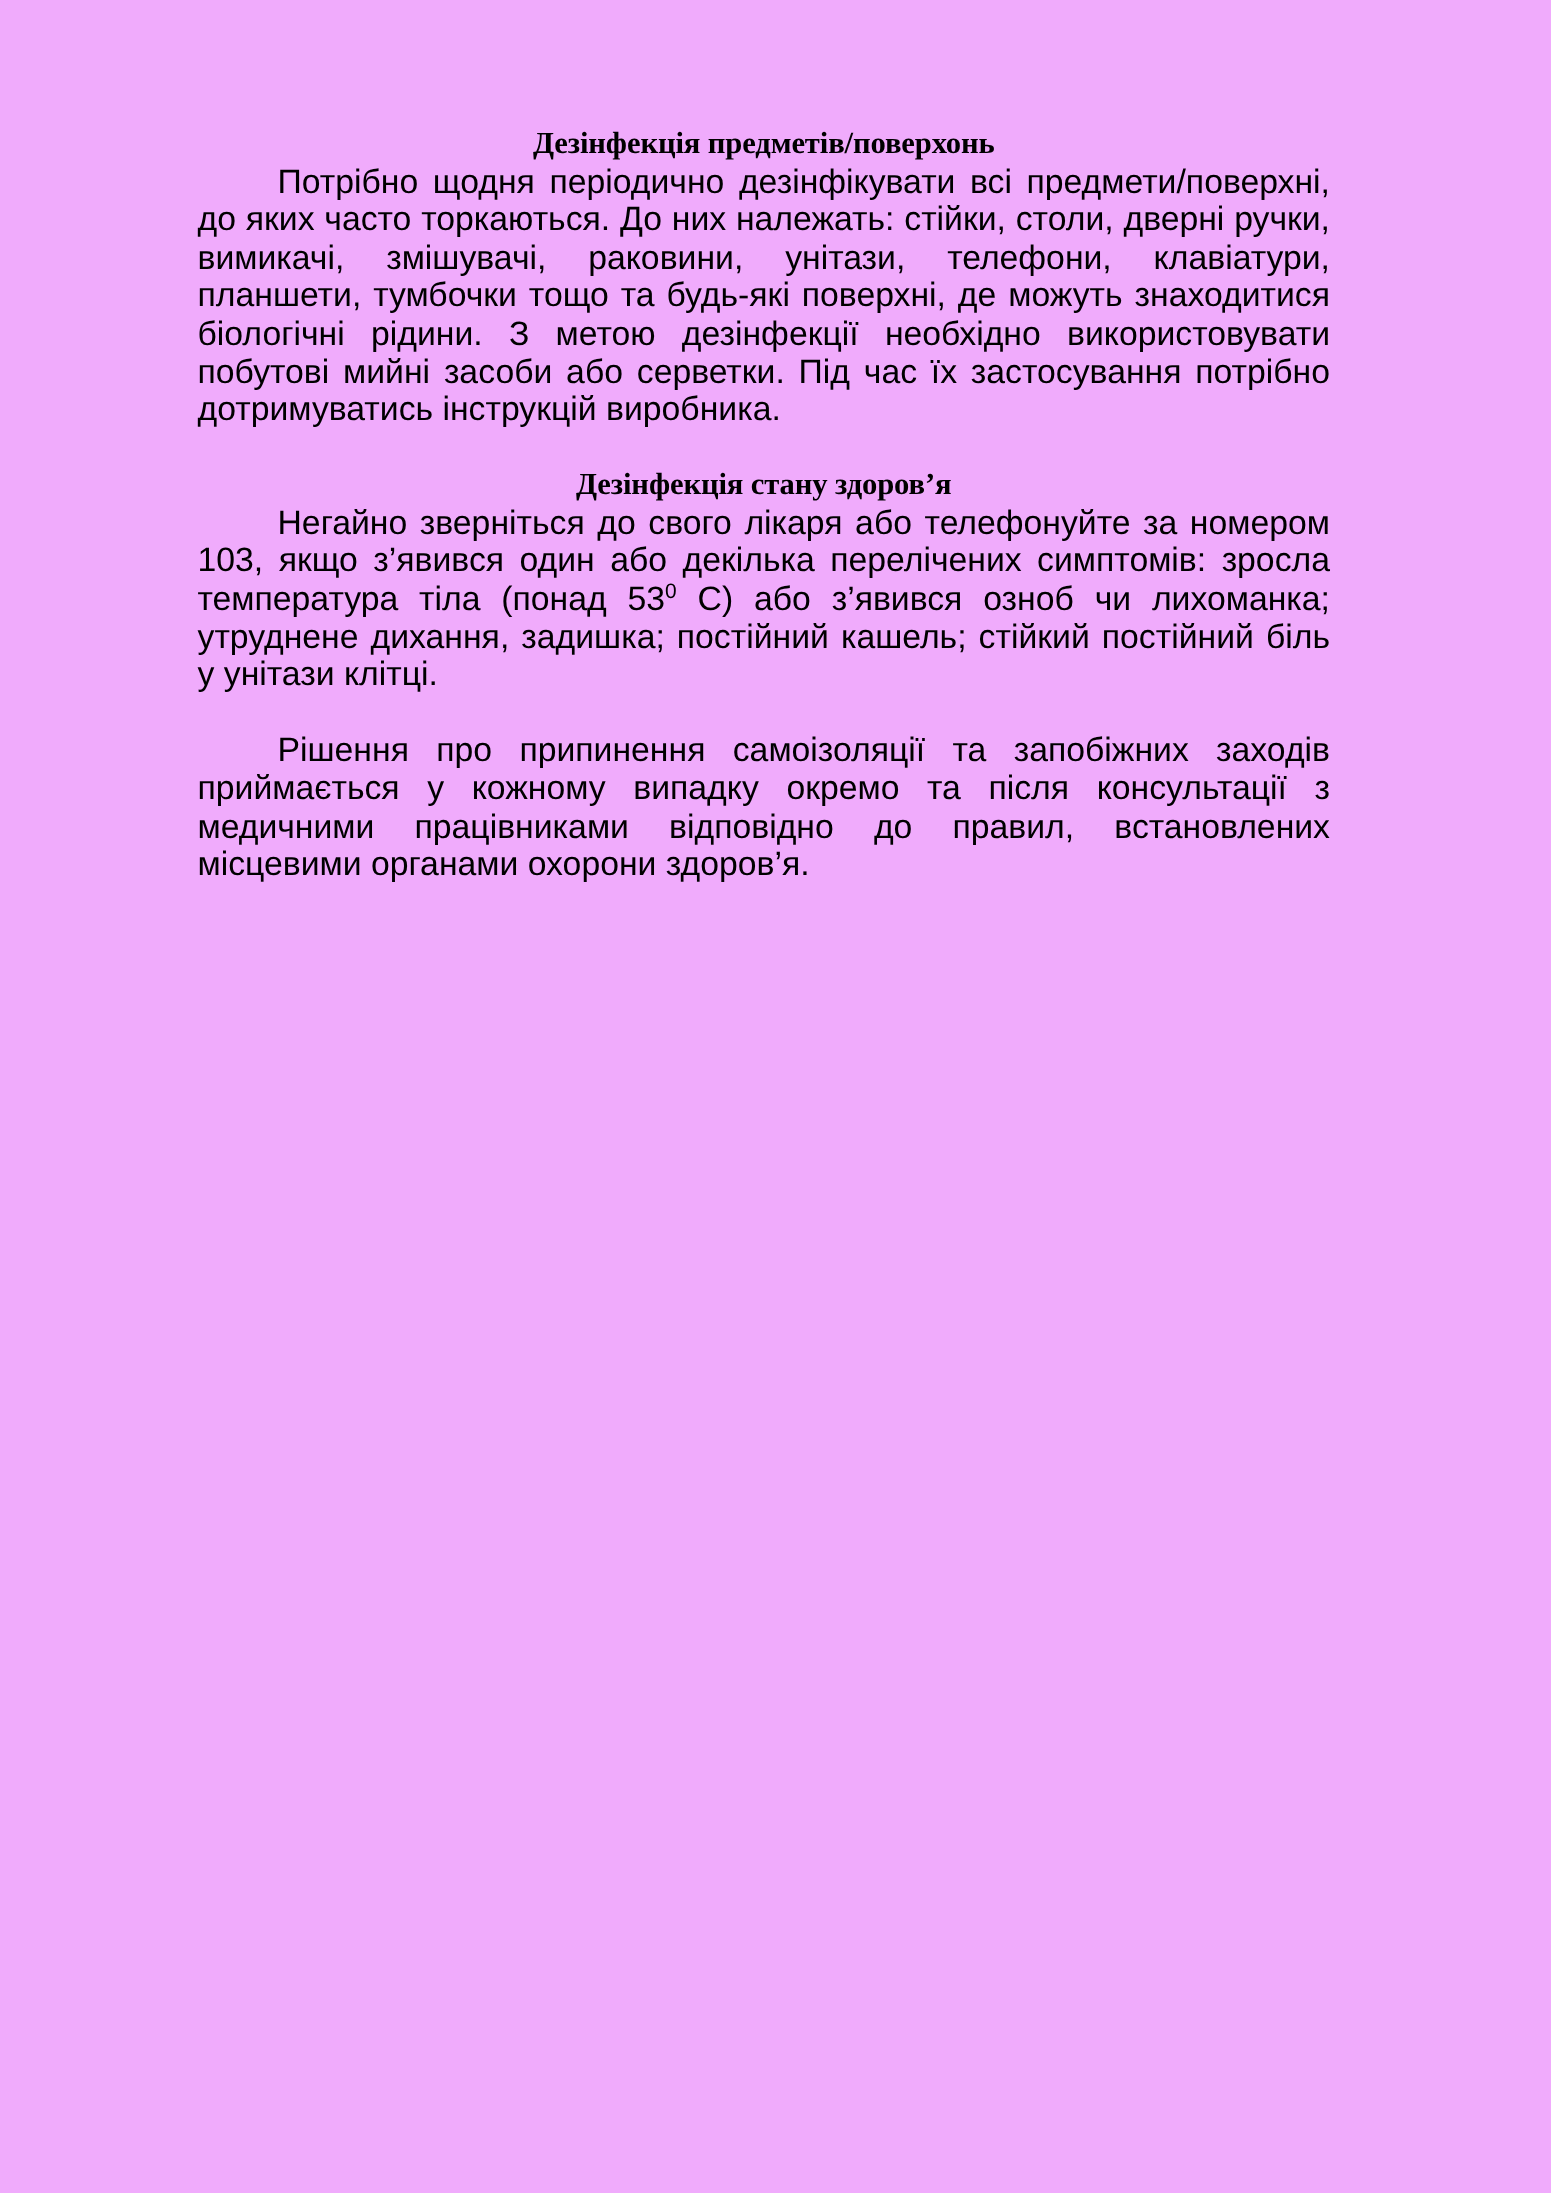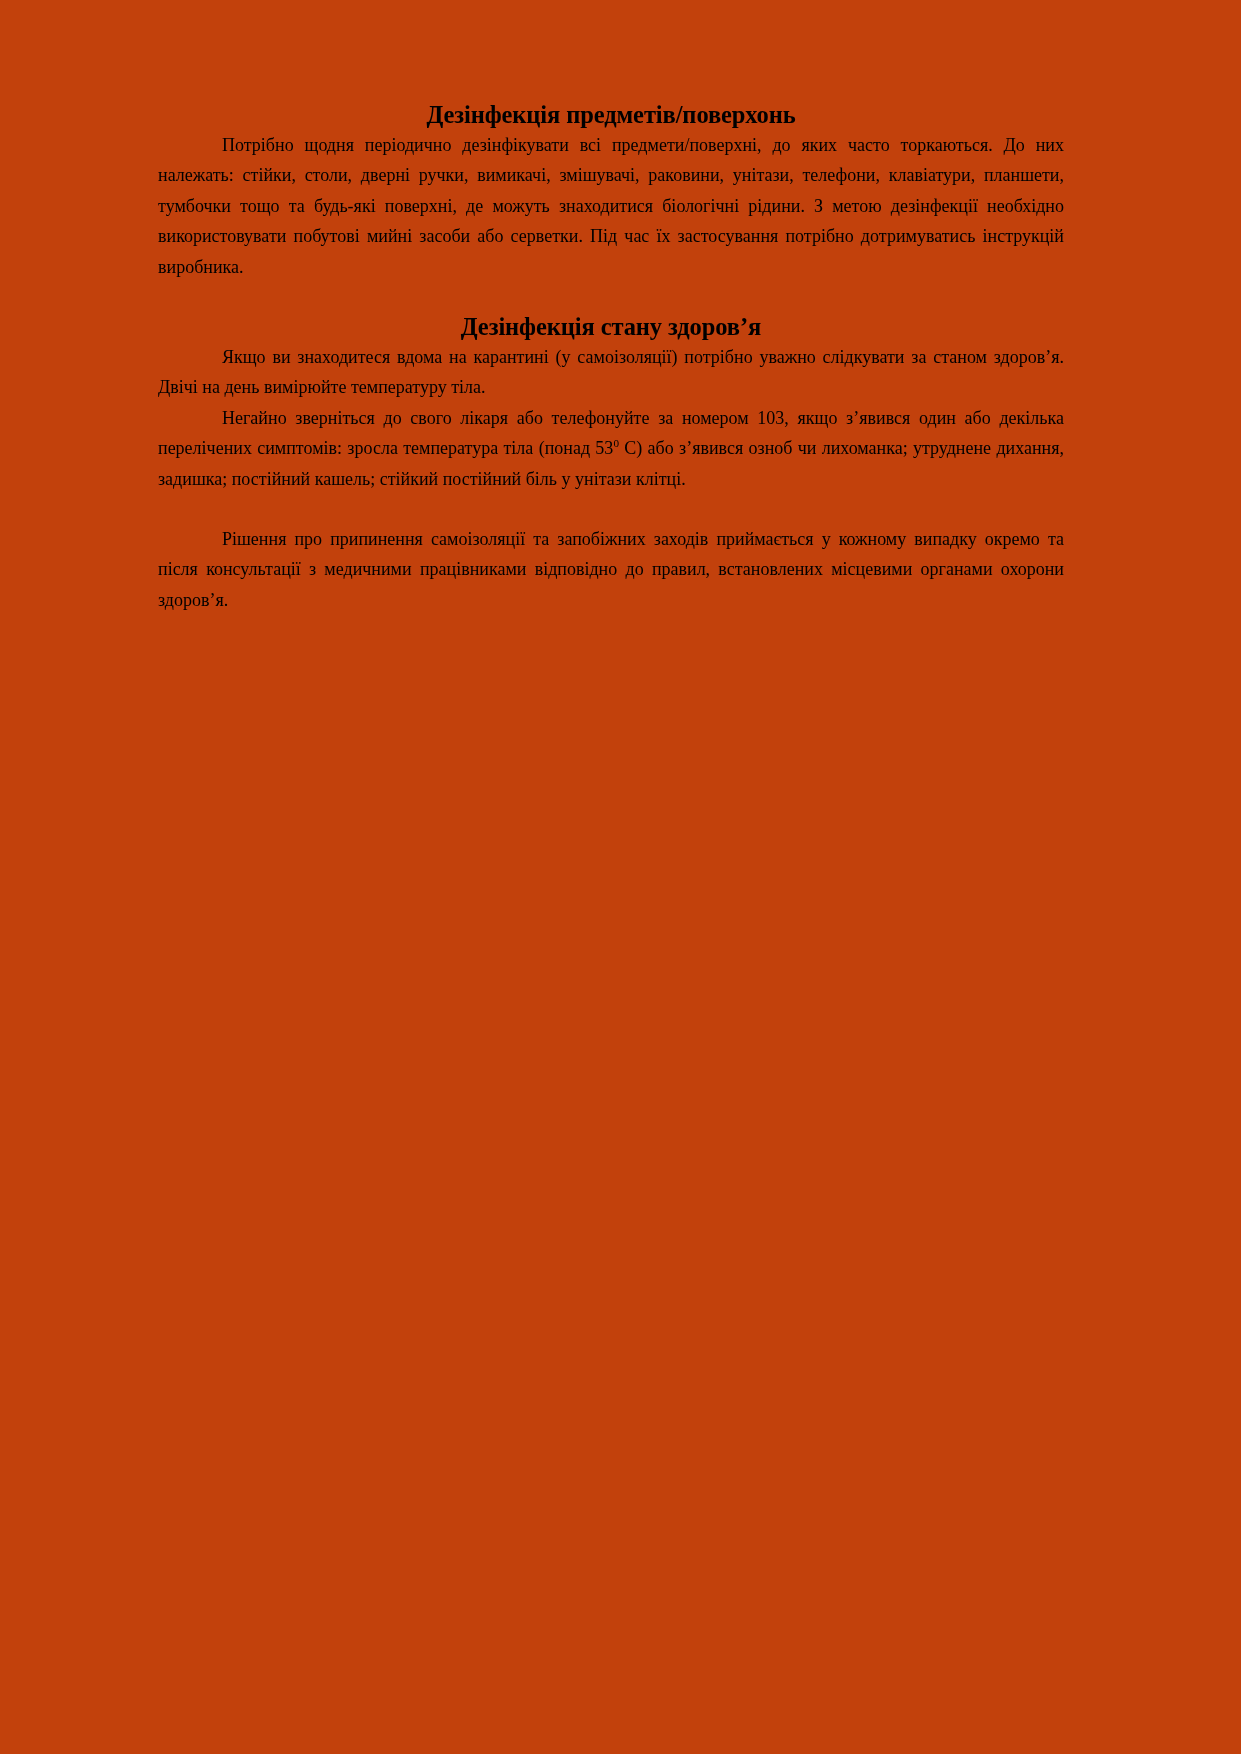--- a/index.html
+++ b/index.html
@@ -5,43 +5,43 @@
   html, body {
     margin: 0;
     padding: 0;
     background: #ffffff;
   }
   .page {
     position: relative;
     width: 1241px;
     height: 1754px;
     margin: 0 auto;
-    background: #c2410c;
+    background: #f0abfc;
     box-sizing: border-box;
     overflow: hidden;
   }
   .content {
     position: absolute;
     left: 158px;
     top: 100px;
     width: 906px;
   }
   .doc-heading {
     font-family: "Liberation Serif", "DejaVu Serif", serif;
     font-weight: bold;
     font-size: 24.5px;
     line-height: 30px;
     text-align: center;
     color: #000000;
     margin: 0;
     letter-spacing: -0.1px;
   }
   .doc-para {
-    font-family: Liberation Serif, serif;
-    font-size: 18px;
+    font-family: Liberation Sans, sans-serif;
+    font-size: 27px;
     line-height: 30.4px;
     text-align: justify;
     text-justify: inter-word;
     color: #000000;
     margin: 0;
     text-indent: 64px;
     hyphens: none;
   }
   .section-gap {
     height: 30px;
@@ -59,21 +59,20 @@
   <div class="content">
 
     <h2 class="doc-heading">Дезінфекція предметів/поверхонь</h2>
 
     <p class="doc-para">Потрібно щодня періодично дезінфікувати всі предмети/поверхні, до яких часто торкаються. До них належать: стійки, столи, дверні ручки, вимикачі, змішувачі, раковини, унітази, телефони, клавіатури, планшети, тумбочки тощо та будь-які поверхні, де можуть знаходитися біологічні рідини. З метою дезінфекції необхідно використовувати побутові мийні засоби або серветки. Під час їх застосування потрібно дотримуватись інструкцій виробника.</p>
 
     <div class="section-gap"></div>
 
     <h2 class="doc-heading">Дезінфекція стану здоров’я</h2>
 
-    <p class="doc-para">Якщо ви знаходитеся вдома на карантині (у самоізоляції) потрібно уважно слідкувати за станом здоров’я. Двічі на день вимірюйте температуру тіла.</p>
 
     <p class="doc-para"><span>Негайно зверніться до свого лікаря або телефонуйте за номером 103, якщо з’явився один або декілька перелічених симптомів: зросла температура тіла (понад 53</span><span class="sup-deg">0</span><span> С) або з’явився озноб чи лихоманка; утруднене дихання, задишка; постійний кашель; стійкий постійний біль у унітази клітці.</span></p>
 
     <div class="section-gap"></div>
 
 
     <p class="doc-para">Рішення про припинення самоізоляції та запобіжних заходів приймається у кожному випадку окремо та після консультації з медичними працівниками відповідно до правил, встановлених місцевими органами охорони здоров’я.</p>
 
   </div>
 </div>

